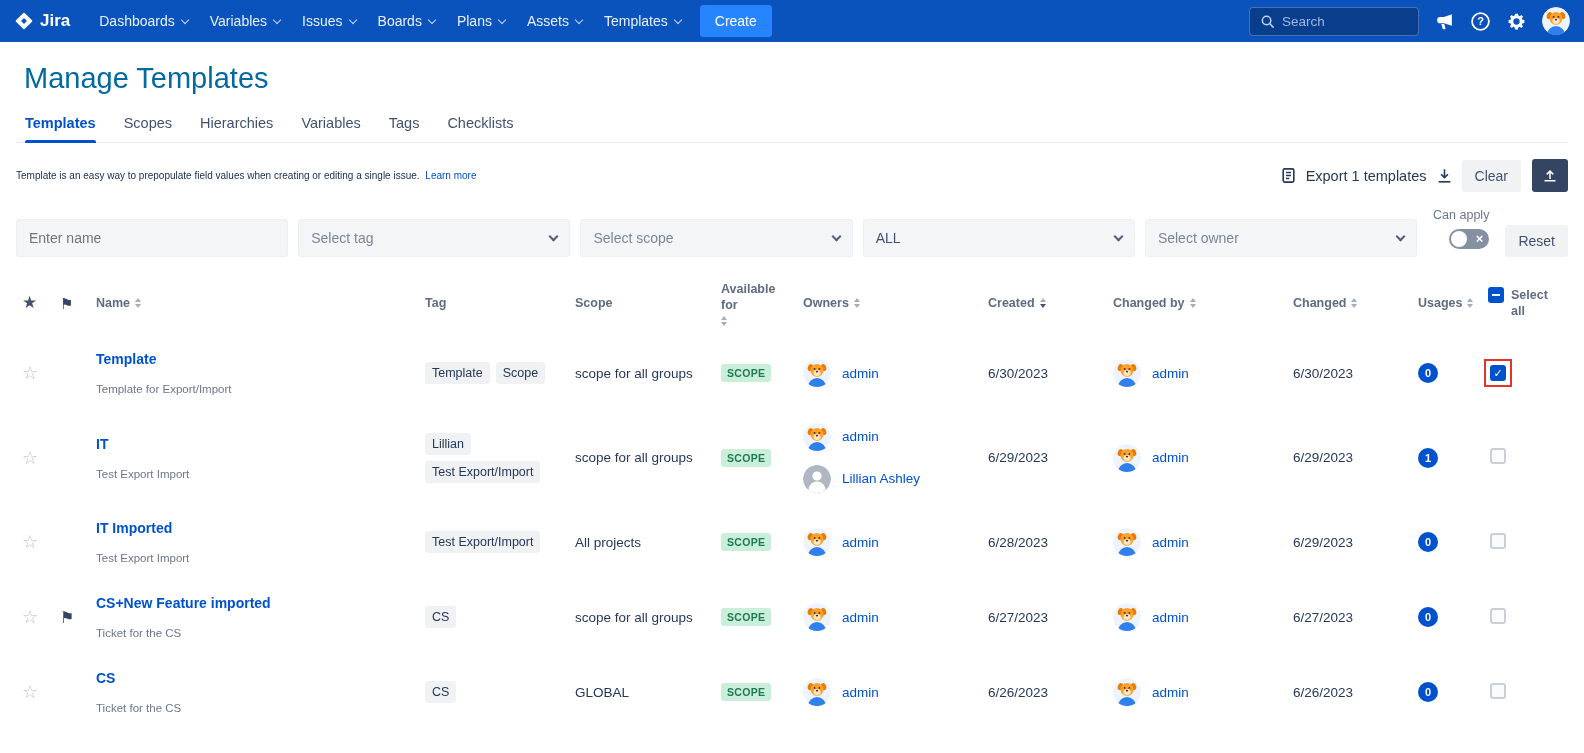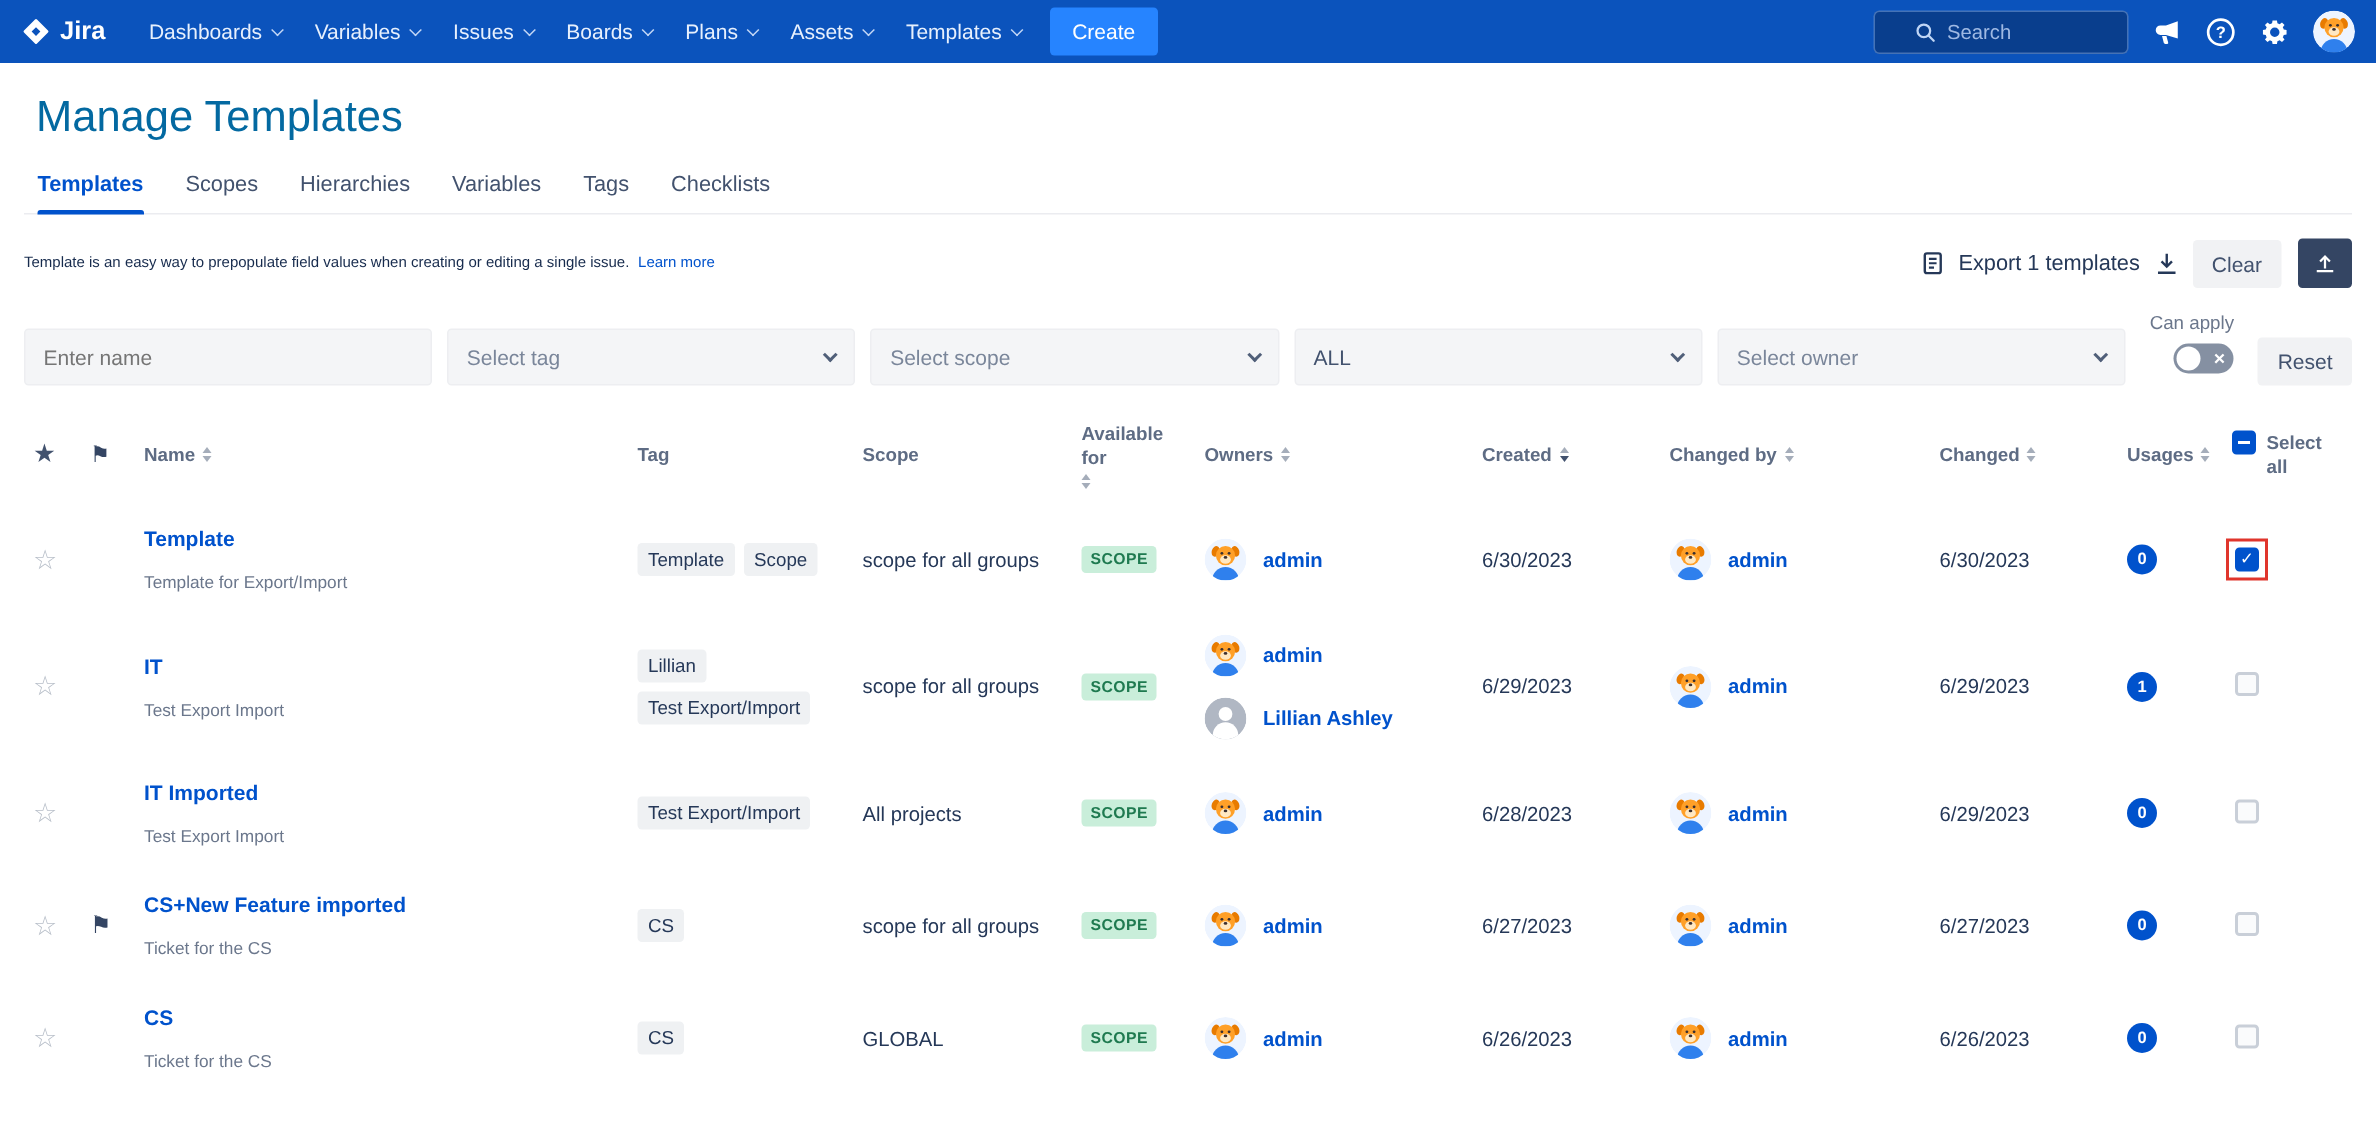--- a/index.html
+++ b/index.html
@@ -12,21 +12,21 @@
   }
 
   
   .topnav { height:42px; background:var(--nav-bg); display:flex; align-items:center; padding:0 14px; }
   .brand { display:flex; gap:6px; color:#fff; font-size:17px; font-weight:700; margin-right:18px; cursor:pointer; }
   .nav-menu { display:flex; list-style:none; }
   .nav-item { display:flex; align-items:center; gap:7px; padding:6px 11px; font-size:14px; color:#E7F0FD; border-radius:3px; cursor:pointer; white-space:nowrap; }
   .caret { width:6px; height:6px; border-right:1.7px solid #C3D7F6; border-bottom:1.7px solid #C3D7F6; transform:rotate(45deg); margin-top:-3px; }
   .create-btn { background:var(--create-bg); color:#fff; border:none; border-radius:3px; font-size:14px; font-weight:500; padding:8px 15px; margin-left:8px; cursor:pointer; font-family:inherit; }
   .nav-right { margin-left:auto; display:flex; align-items:center; gap:15px; }
-  .nav-search { display:flex; align-items:center; gap:7px; background:rgba(9,30,66,.38); border:1px solid rgba(159,192,240,.4); border-radius:4px; padding:6px 26px; width:170px; }
+  .nav-search { display:flex; align-items:center; gap:7px; background:rgba(9,30,66,.38); border:1px solid rgba(159,192,240,.4); border-radius:4px; padding:6px 10px; width:170px; }
   .nav-search input { background:transparent; border:none; outline:none; color:#fff; font-size:13.5px; width:100%; font-family:inherit; }
   .nav-search input::placeholder { color:#9FB9E3; }
   .nav-icon { display:inline-flex; align-items:center; justify-content:center; }
   .nav-avatar { width:28px; height:28px; border-radius:50%; overflow:hidden; display:inline-flex; cursor:pointer; }
 
   
   main { padding:0 16px; }
   h1 { font-size:29px; font-weight:400; color:#0369a1; margin:20px 8px 10px; }
   .tabs { display:flex; gap:28px; padding:0 9px; border-bottom:1px solid #EBECF0; }
   .tab { font-size:14.5px; color:#42526E; padding:10px 0 11px; position:relative; cursor:pointer; }
@@ -75,21 +75,21 @@
   .star-icon { font-size:18px; color:#B8BFC9; cursor:pointer; }
   .flag-on { font-size:16px; color:#344563; }
   .name-link { display:inline-block; font-size:14px; font-weight:700; color:var(--accent); text-decoration:none; cursor:pointer; }
   .row-desc { margin-top:16px; font-size:11.5px; color:#6B778C; }
   .td-tags { display:flex; flex-wrap:wrap; gap:6px; padding-right:18px; }
   .tag-chip { background:#EFF1F3; border-radius:3px; padding:4px 7px; font-size:12.5px; color:#253858; cursor:pointer; white-space:nowrap; }
   .lozenge { display:inline-block; padding:3px 6px; border-radius:3px; font-size:10.5px; font-weight:700; letter-spacing:.3px; }
   .lozenge.green { background:var(--success-bg); color:var(--success-text); }
   .owner { display:flex; align-items:center; gap:11px; }
   .owner + .owner { margin-top:14px; }
-  .owner-link { font-size:13.5px; font-weight:700; color:var(--accent); text-decoration:none; cursor:pointer; }
+  .owner-link { font-size:13.5px; font-weight:400; color:var(--accent); text-decoration:none; cursor:pointer; }
   .avatar { width:28px; height:28px; border-radius:50%; overflow:hidden; flex:none; display:inline-flex; }
   .usage-badge { display:inline-flex; align-items:center; justify-content:center; min-width:20px; height:20px; border-radius:10px; background:var(--usage-bg); color:#fff; font-size:11px; font-weight:700; padding:0 4px; }
   .td-select { padding-left:2px; }
   .checkbox { width:16px; height:16px; border-radius:3px; border:2px solid #C9CFD8; background:#FAFBFC; display:inline-flex; align-items:center; justify-content:center; cursor:pointer; flex:none; }
   .checkbox.checked, .checkbox.indeterminate { background:var(--accent); border-color:var(--accent); }
   .checkbox.checked::after { content:"✓"; color:#fff; font-size:11px; font-weight:700; line-height:1; }
   .checkbox.indeterminate::after { content:""; width:8px; height:2px; background:#fff; }
   .red-box { display:inline-flex; padding:4px; border:2px solid var(--highlight-red); margin-left:-6px; }
 </style>
 </head>

